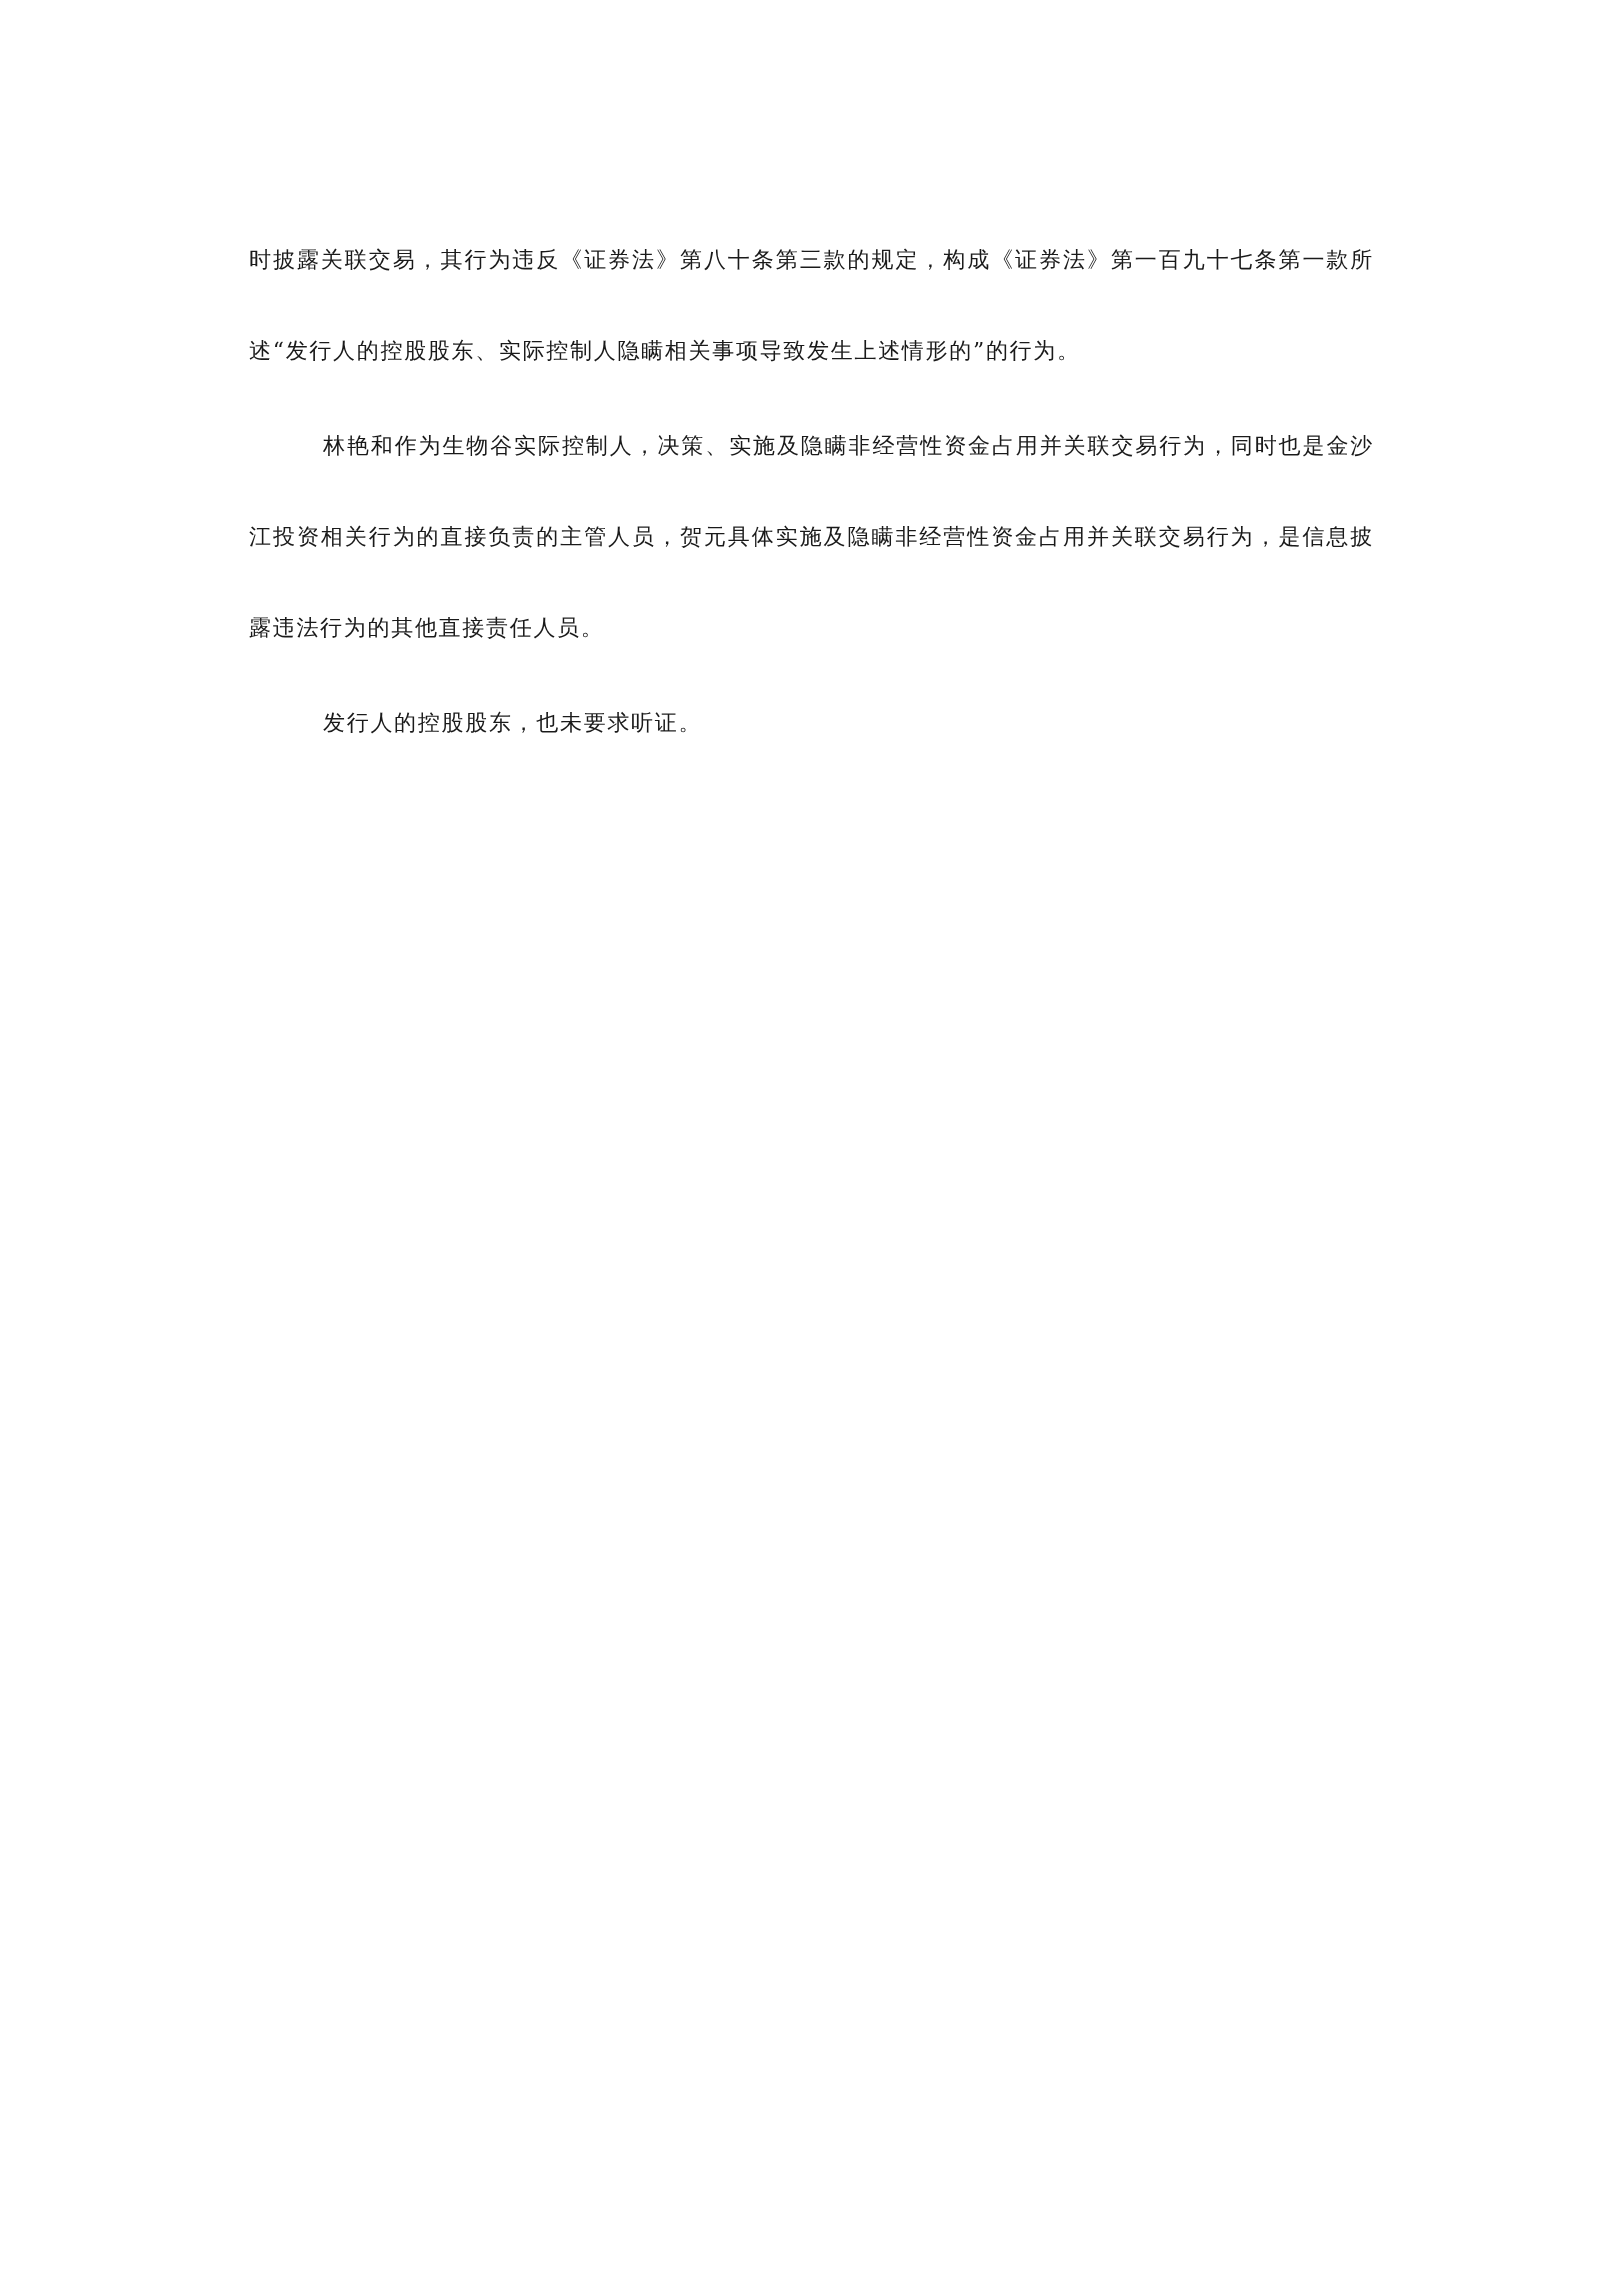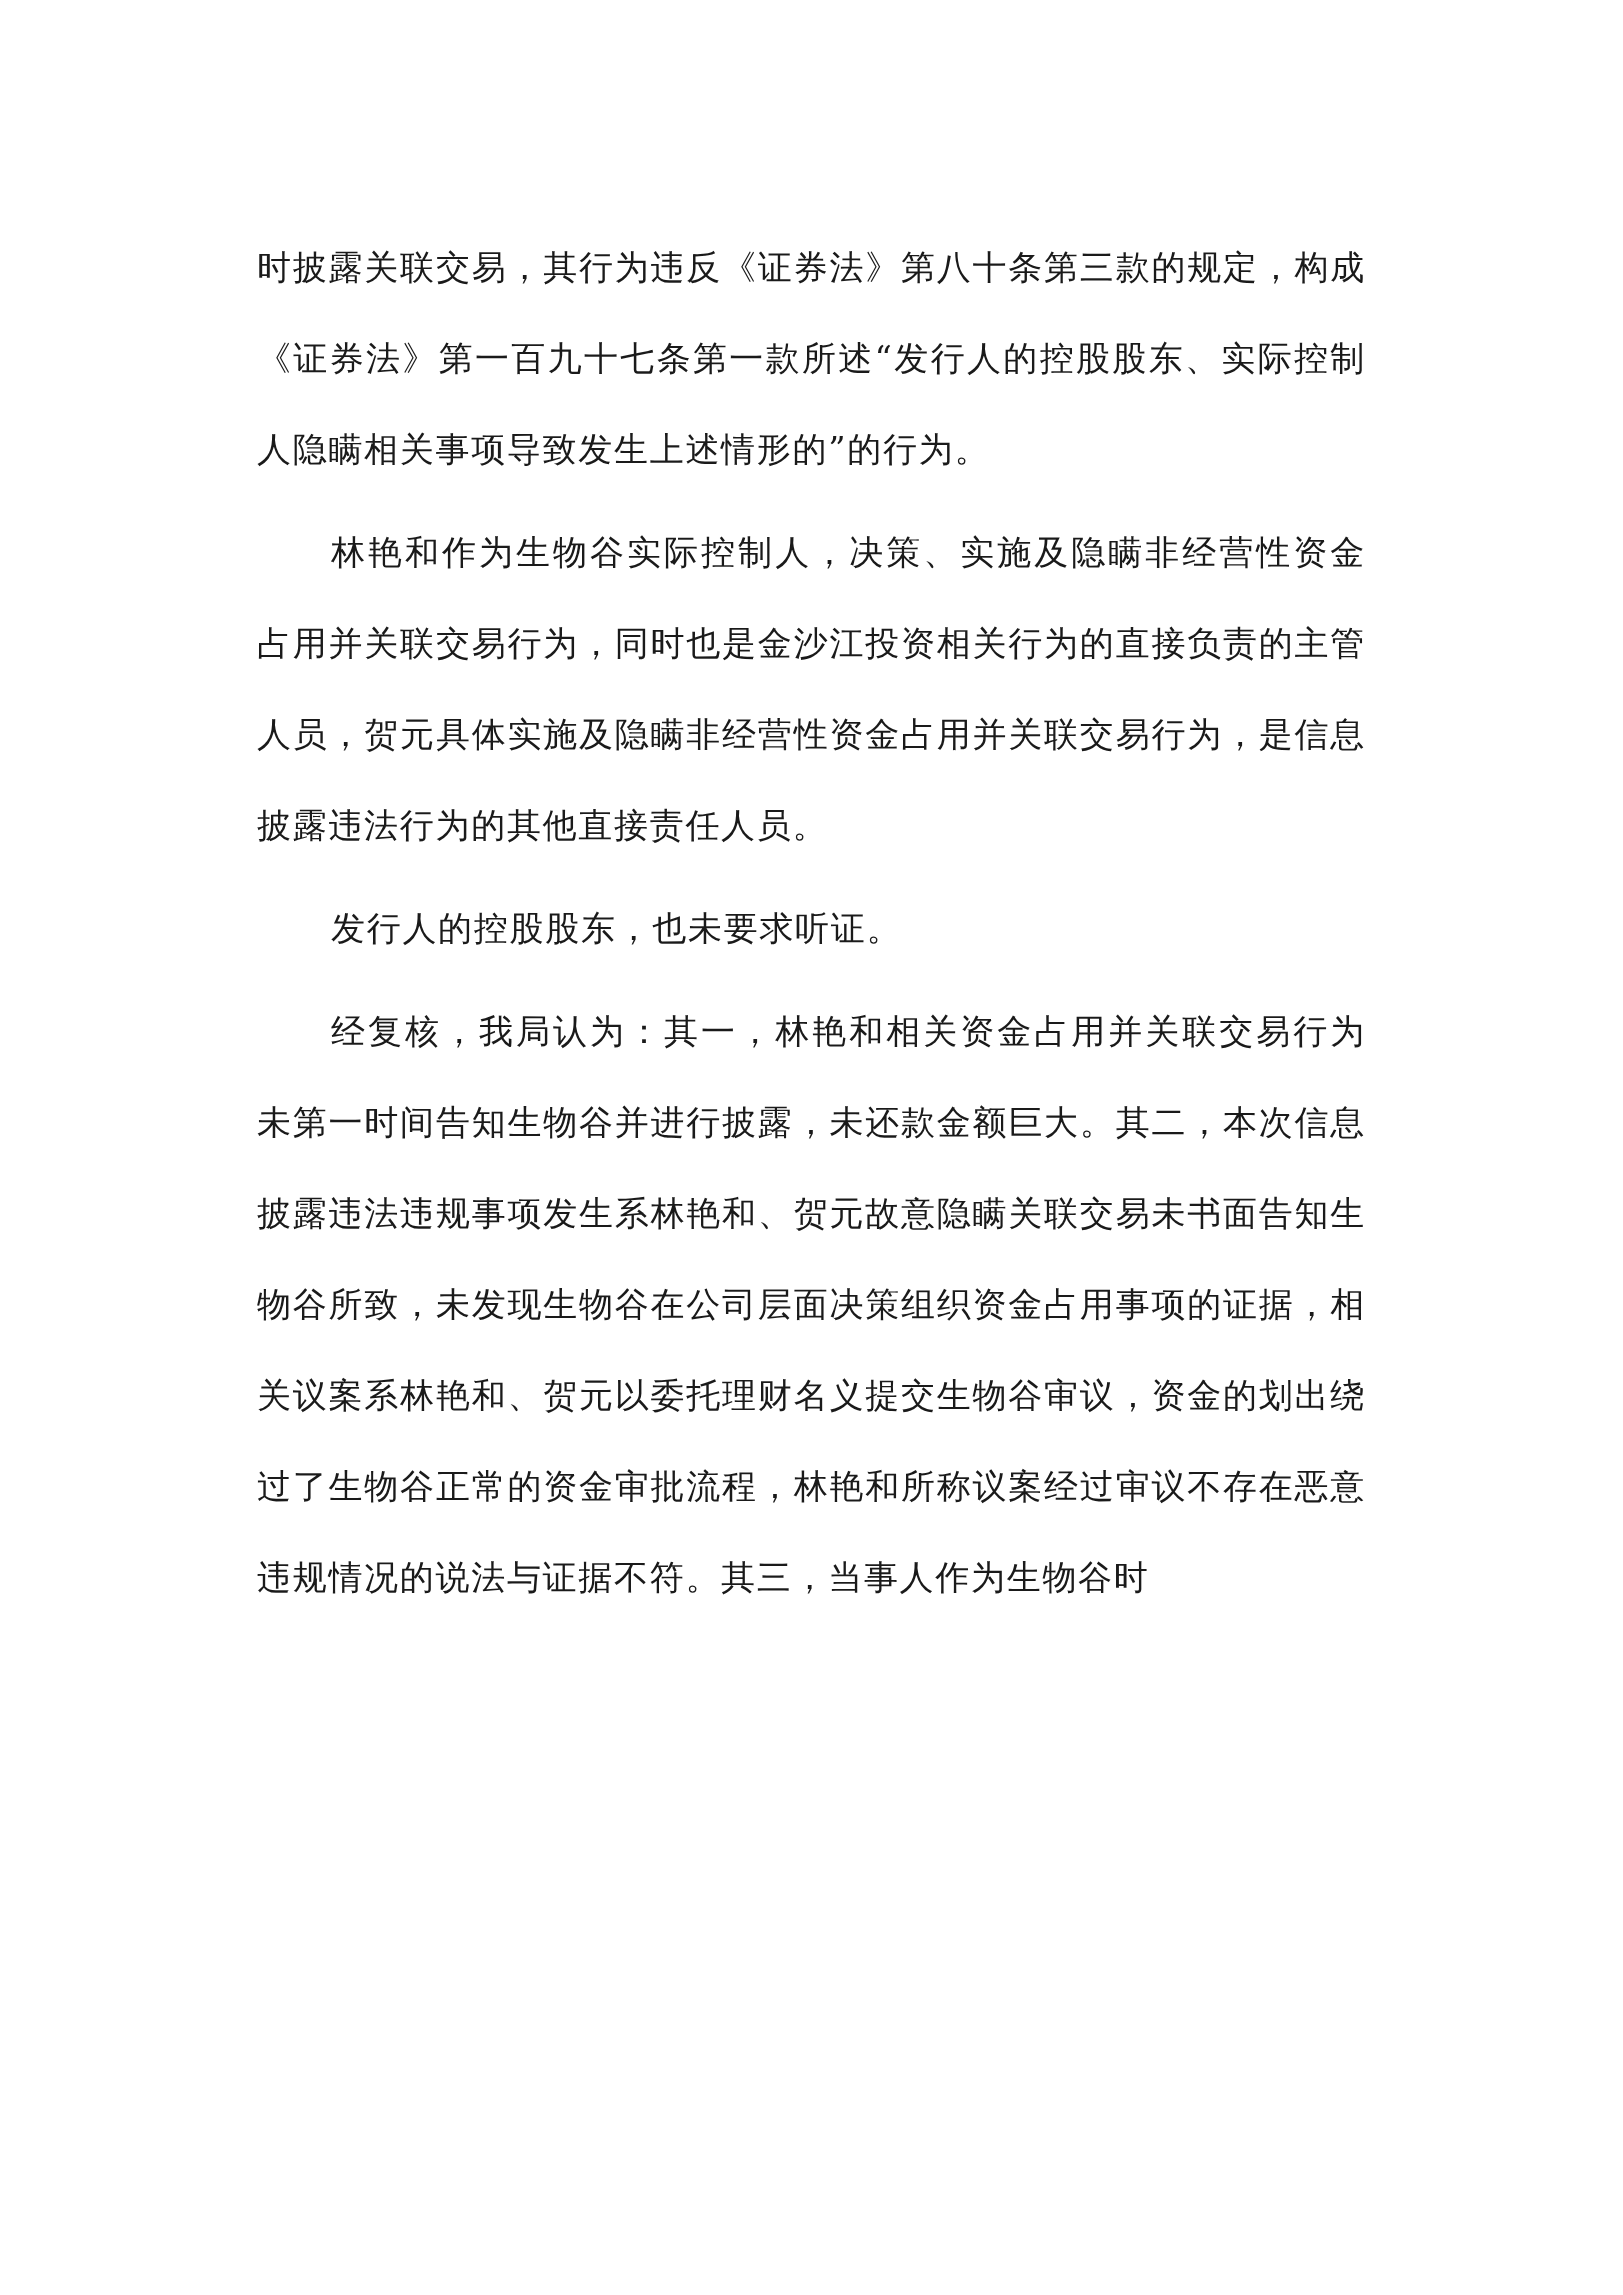--- a/index.html
+++ b/index.html
@@ -15,33 +15,32 @@
     font-family: "DejaVu Serif", "Liberation Serif", serif;
     color: #1a1a1a;
   }
   .page {
     position: absolute;
     left: 245px;
     top: 210px;
     width: 1133px;
   }
   .para {
-    margin: 12px;
-    font-size: 34px;
+    margin: 4px;
+    font-size: 22px;
     line-height: 91px;
     text-align: justify;
     text-justify: inter-character;
     letter-spacing: 1.7px;
   }
   .para.indent {
     text-indent: 74px;
   }
 </style>
 </head>
 <body>
 
 <div class="page">
   <p class="para">时披露关联交易，其行为违反《证券法》第八十条第三款的规定，构成《证券法》第一百九十七条第一款所述“发行人的控股股东、实际控制人隐瞒相关事项导致发生上述情形的”的行为。</p>
   <p class="para indent">林艳和作为生物谷实际控制人，决策、实施及隐瞒非经营性资金占用并关联交易行为，同时也是金沙江投资相关行为的直接负责的主管人员，贺元具体实施及隐瞒非经营性资金占用并关联交易行为，是信息披露违法行为的其他直接责任人员。</p>
   <p class="para indent">发行人的控股股东，也未要求听证。</p>
-  <p class="para indent">经复核，我局认为：其一，林艳和相关资金占用并关联交易行为未第一时间告知生物谷并进行披露，未还款金额巨大。其二，本次信息披露违法违规事项发生系林艳和、贺元故意隐瞒关联交易未书面告知生物谷所致，未发现生物谷在公司层面决策组织资金占用事项的证据，相关议案系林艳和、贺元以委托理财名义提交生物谷审议，资金的划出绕过了生物谷正常的资金审批流程，林艳和所称议案经过审议不存在恶意违规情况的说法与证据不符。其三，当事人作为生物谷时</p>
 </div>
 
 
 </body></html>

